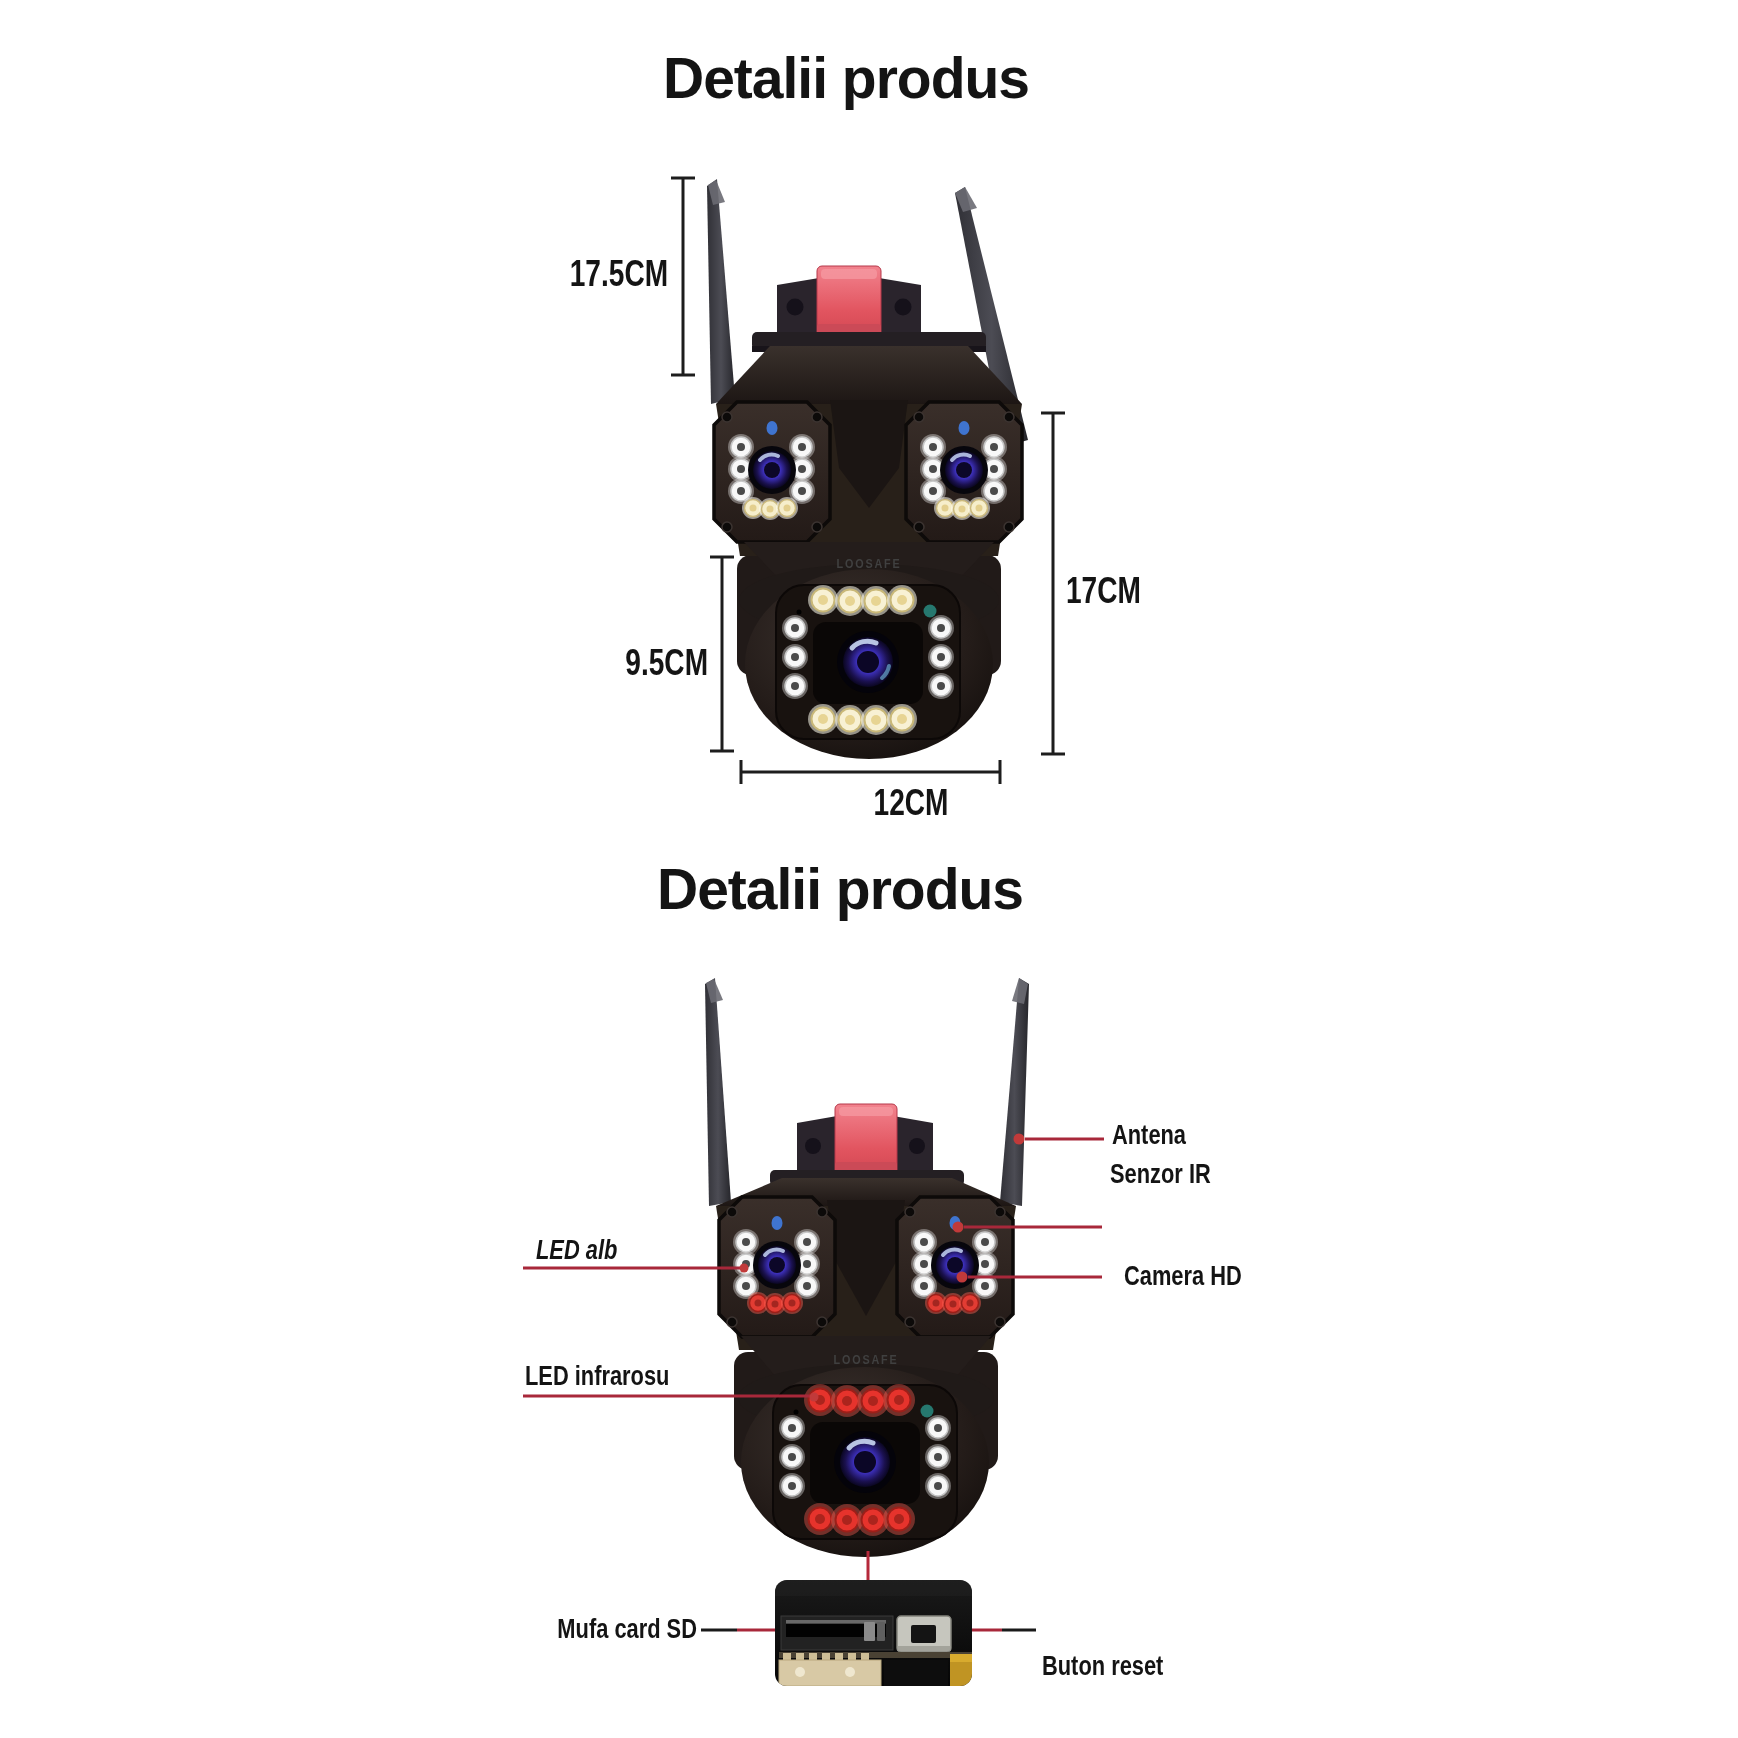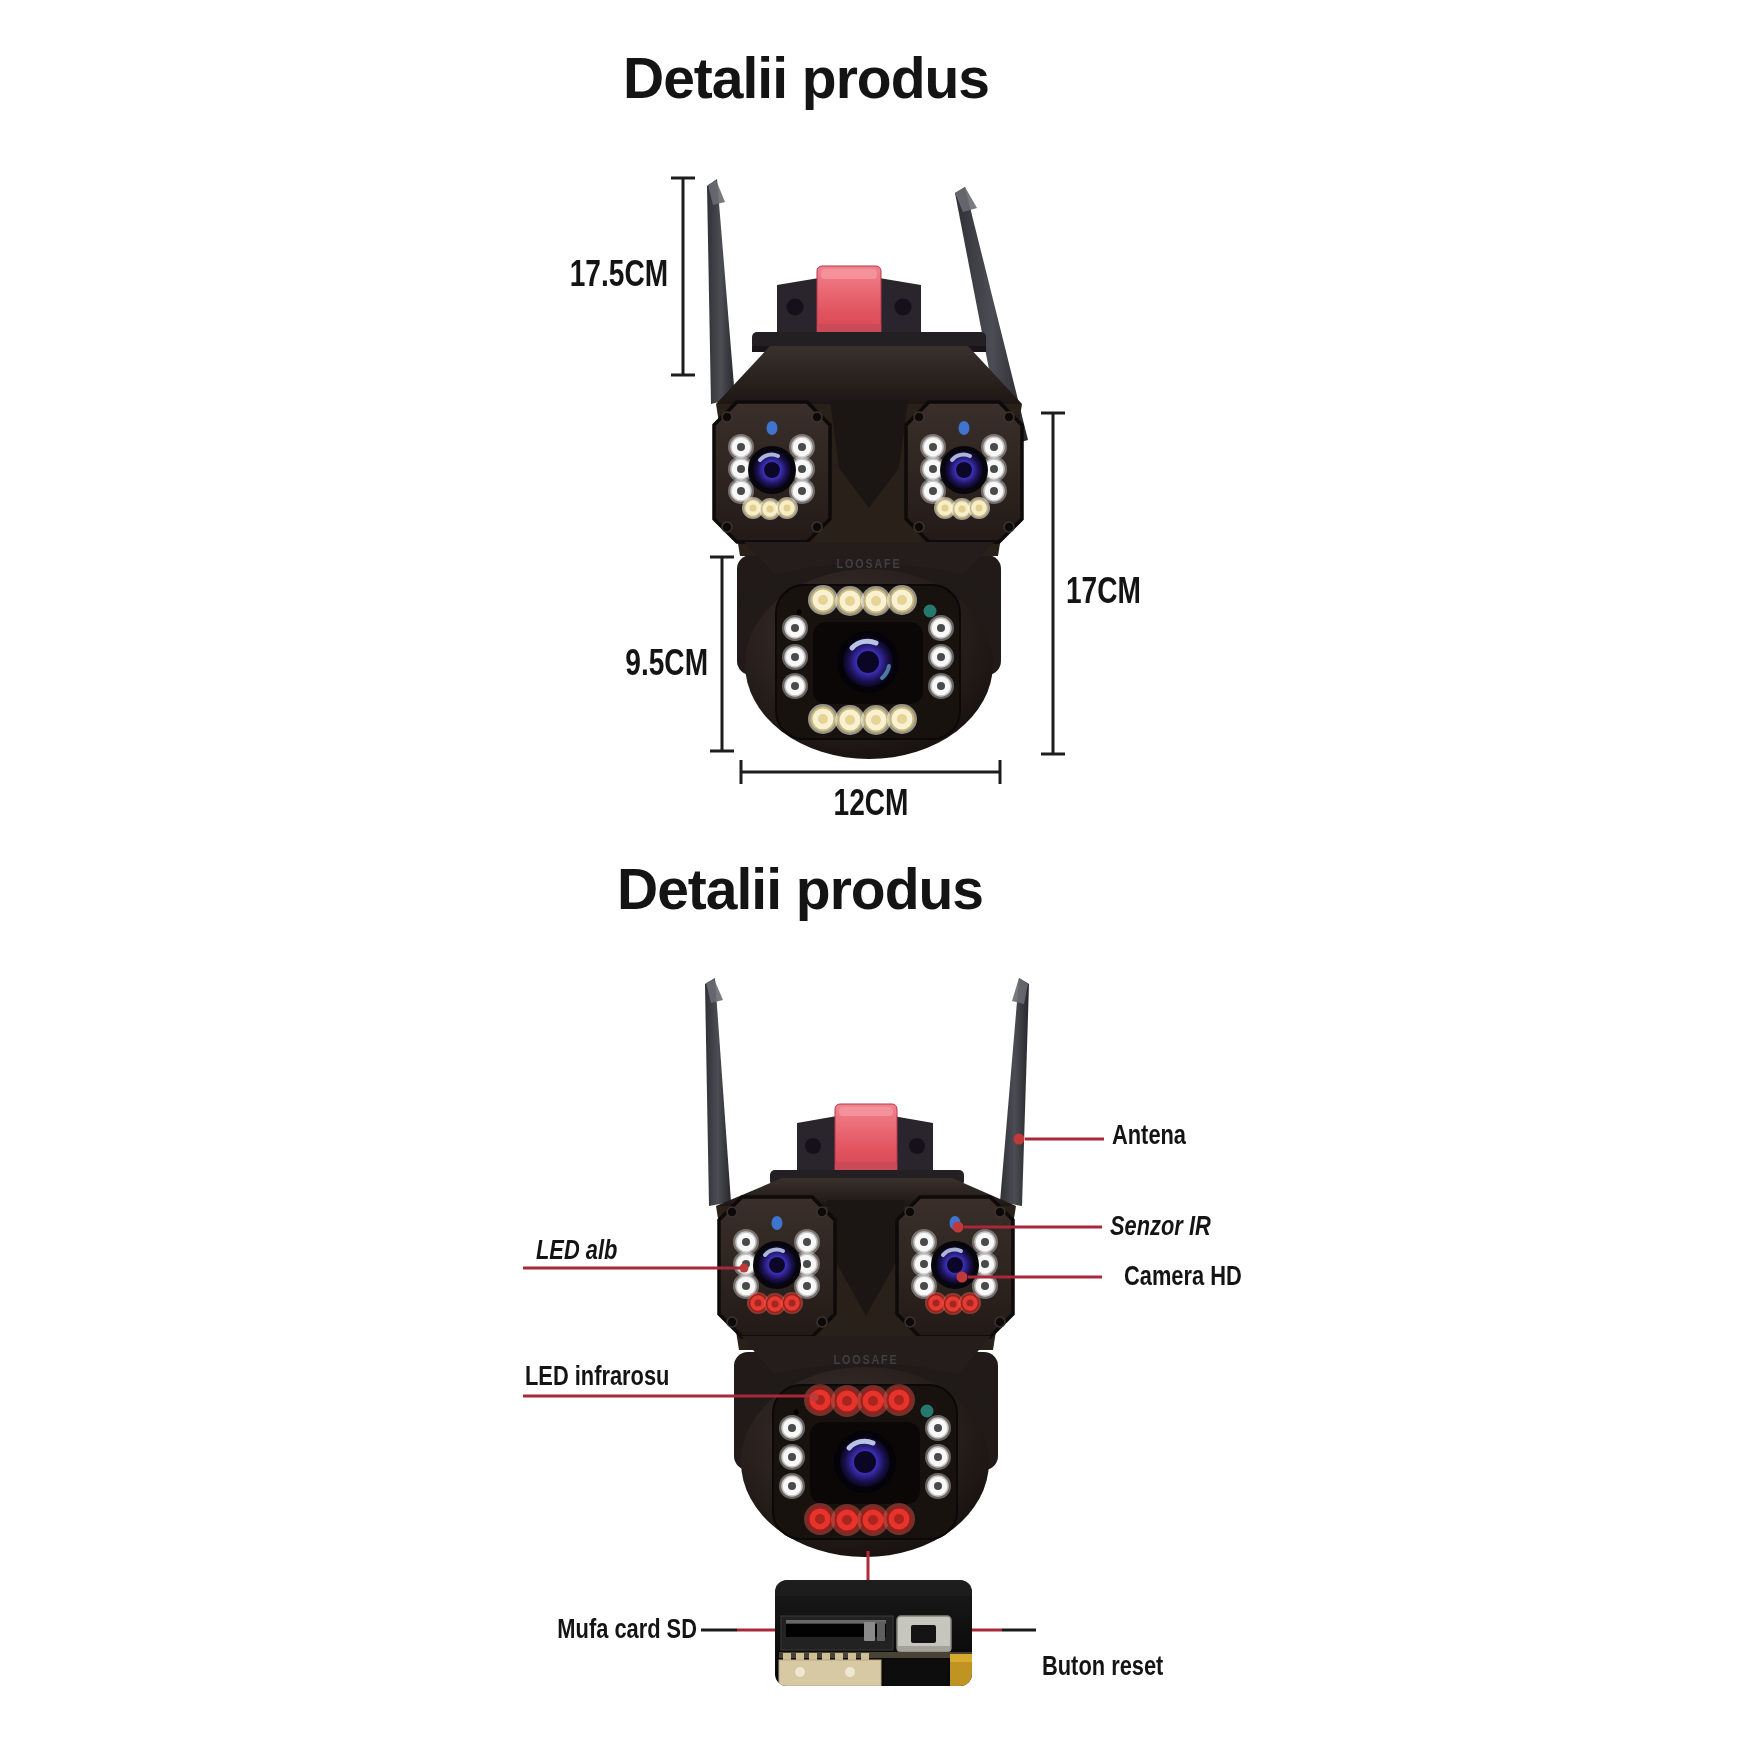--- a/index.html
+++ b/index.html
@@ -5,21 +5,21 @@
   html,body{margin:0;padding:0;}
   body{
     width:1738px;height:1738px;position:relative;background:#ffffff;
     font-family:"Liberation Sans",sans-serif;overflow:hidden;
   }
   svg.scene{position:absolute;left:0;top:0;z-index:1;}
   .lbl{position:absolute;font-weight:700;color:#141414;white-space:nowrap;z-index:2;line-height:1;}
   .lbl .narrow{display:inline-block;transform:scaleX(0.78);}
   .o-left  .narrow{transform-origin:0 50%;}
   .o-right .narrow{transform-origin:100% 50%;}
-  .o-center{transform:translateX(-50%);}
+  .o-center{transform:translateX(-50%);margin-left:40px;}
   .o-center .narrow{transform-origin:50% 50%;}
   .title{font-size:57px;letter-spacing:-1px;}
   .dim{font-size:36px;}
   .part{font-size:28px;}
   .brand{
     font-size:12px;letter-spacing:2px;color:#404040;font-weight:700;z-index:2;
     position:absolute;white-space:nowrap;
   }
   .brand .narrow{display:inline-block;transform:scaleX(0.9);transform-origin:50% 50%;}
 </style>
@@ -357,18 +357,18 @@
 <div class="lbl dim o-right" style="right:1030px;top:645px;"><span class="narrow">9.5CM</span></div>
 <div class="lbl dim o-center" style="left:871px;top:785px;"><span class="narrow">12CM</span></div>
 
 <div class="brand" style="left:869px;top:557px;transform:translateX(-50%);"><span class="narrow">LOOSAFE</span></div>
 
 <div class="lbl title o-center" style="left:800px;top:861px;">Detalii produs</div>
 
 <div class="brand" style="left:866px;top:1353px;transform:translateX(-50%);"><span class="narrow">LOOSAFE</span></div>
 
 <div class="lbl part o-left" style="left:1112px;top:1121px;"><span class="narrow">Antena</span></div>
-<div class="lbl part o-left" style="left:1110px;top:1212px;font-style:italic;"><span class="narrow">Senzor IR</span></div>
+<div class="lbl part o-left" style="left:1110px;top:1160px;"><span class="narrow">Senzor IR</span></div>
 <div class="lbl part o-left" style="left:1124px;top:1262px;"><span class="narrow">Camera HD</span></div>
 <div class="lbl part o-left" style="left:536px;top:1236px;font-style:italic;"><span class="narrow">LED alb</span></div>
 <div class="lbl part o-left" style="left:525px;top:1362px;"><span class="narrow">LED infrarosu</span></div>
 <div class="lbl part o-right" style="right:1041px;top:1615px;"><span class="narrow">Mufa card SD</span></div>
 <div class="lbl part o-left" style="left:1042px;top:1652px;"><span class="narrow">Buton reset</span></div>
 
 </body></html>

